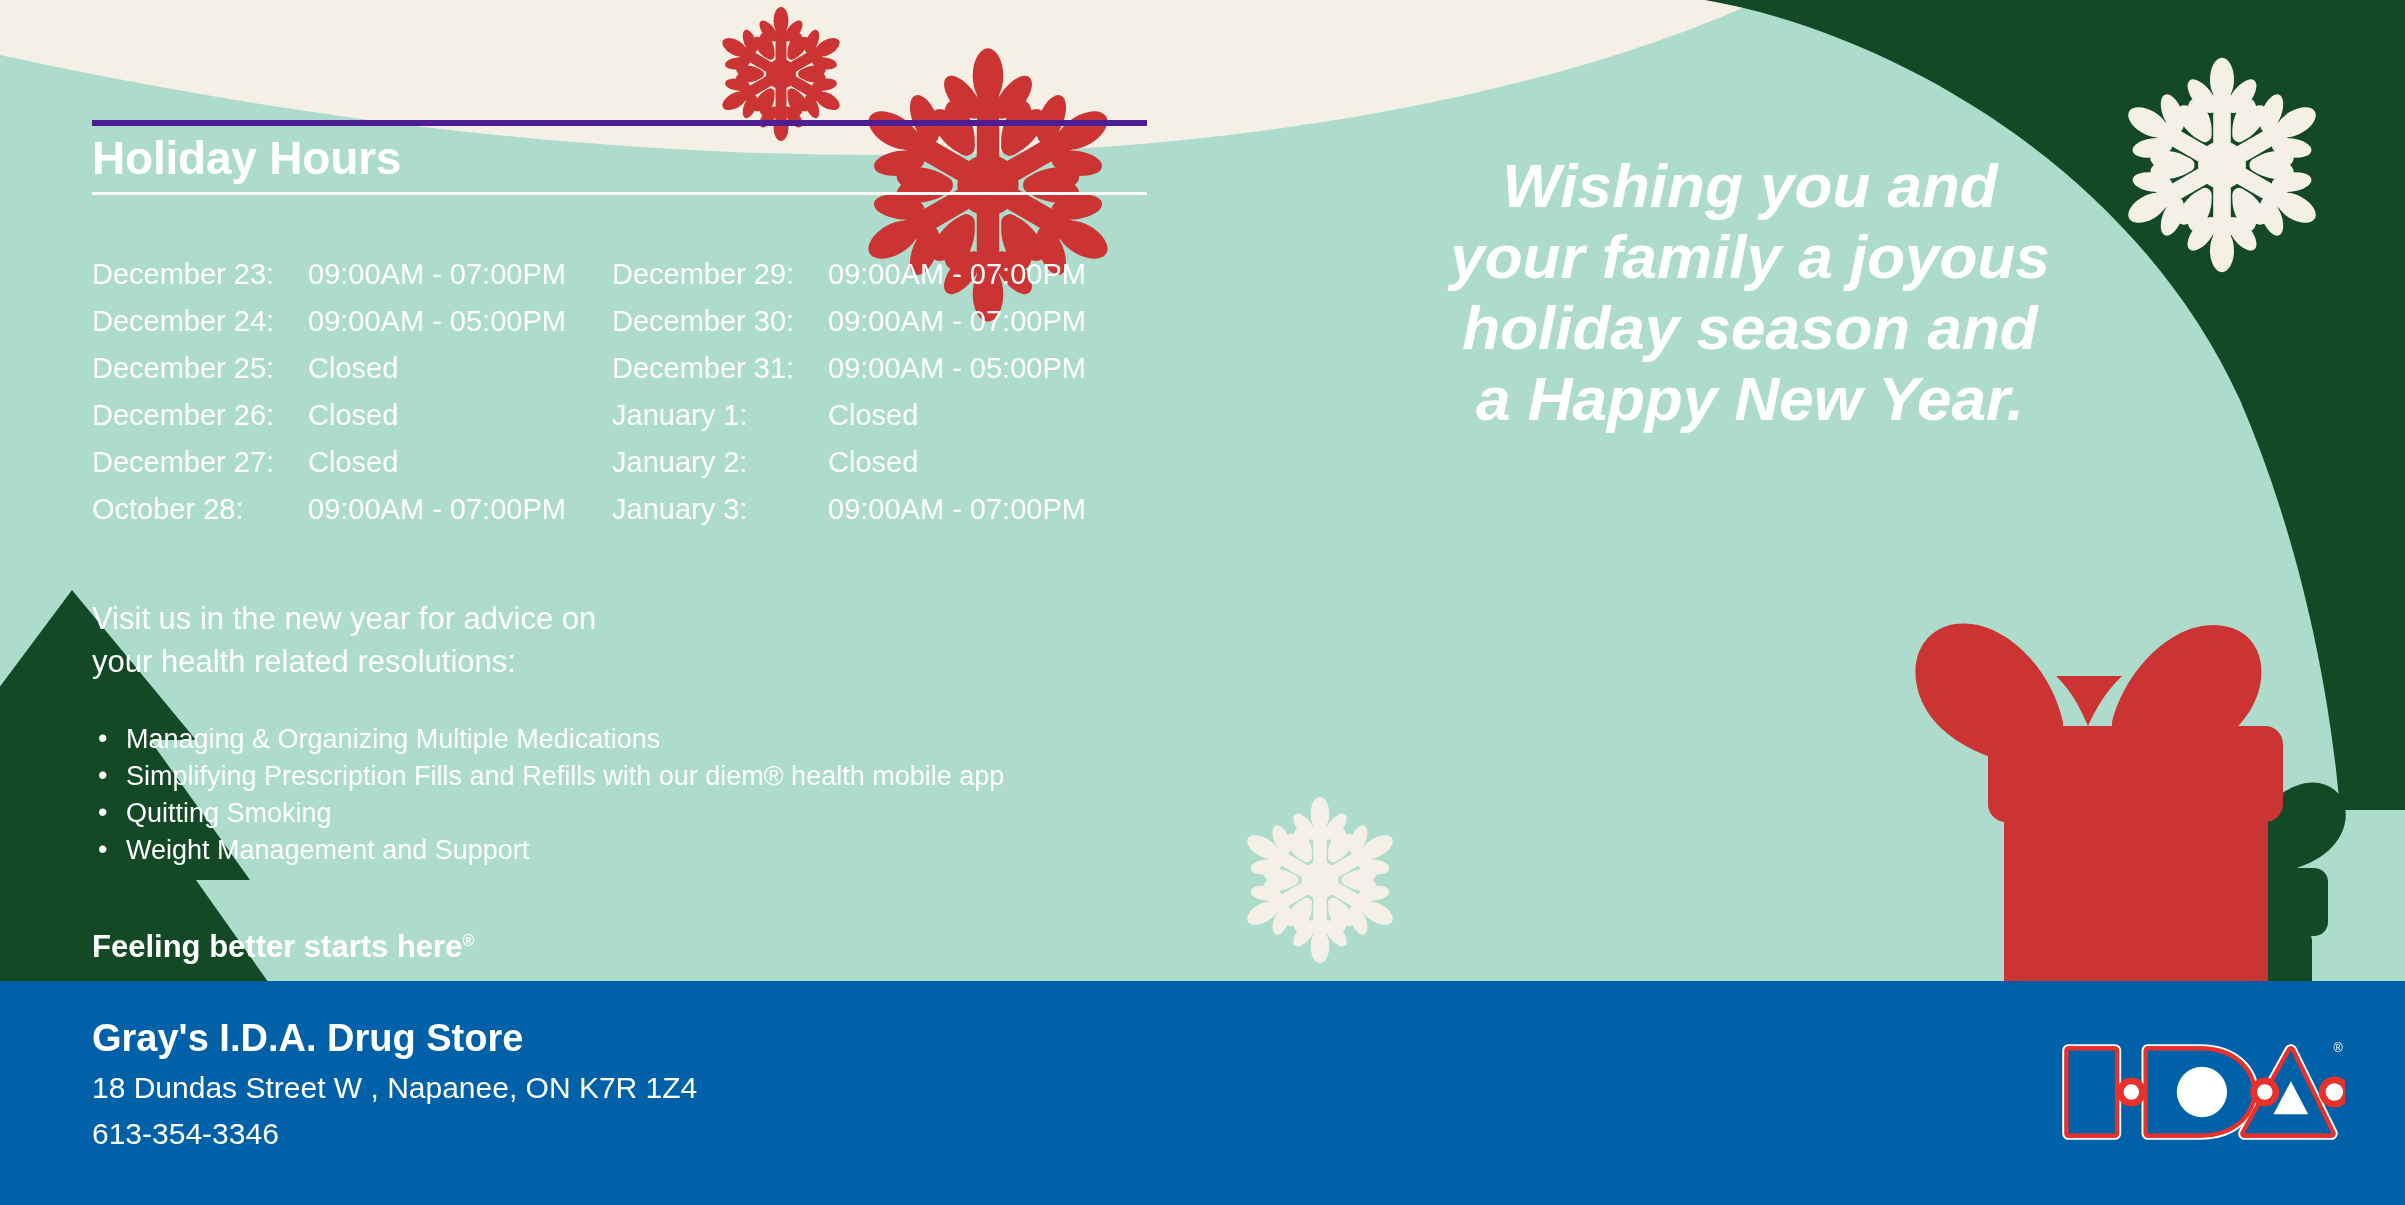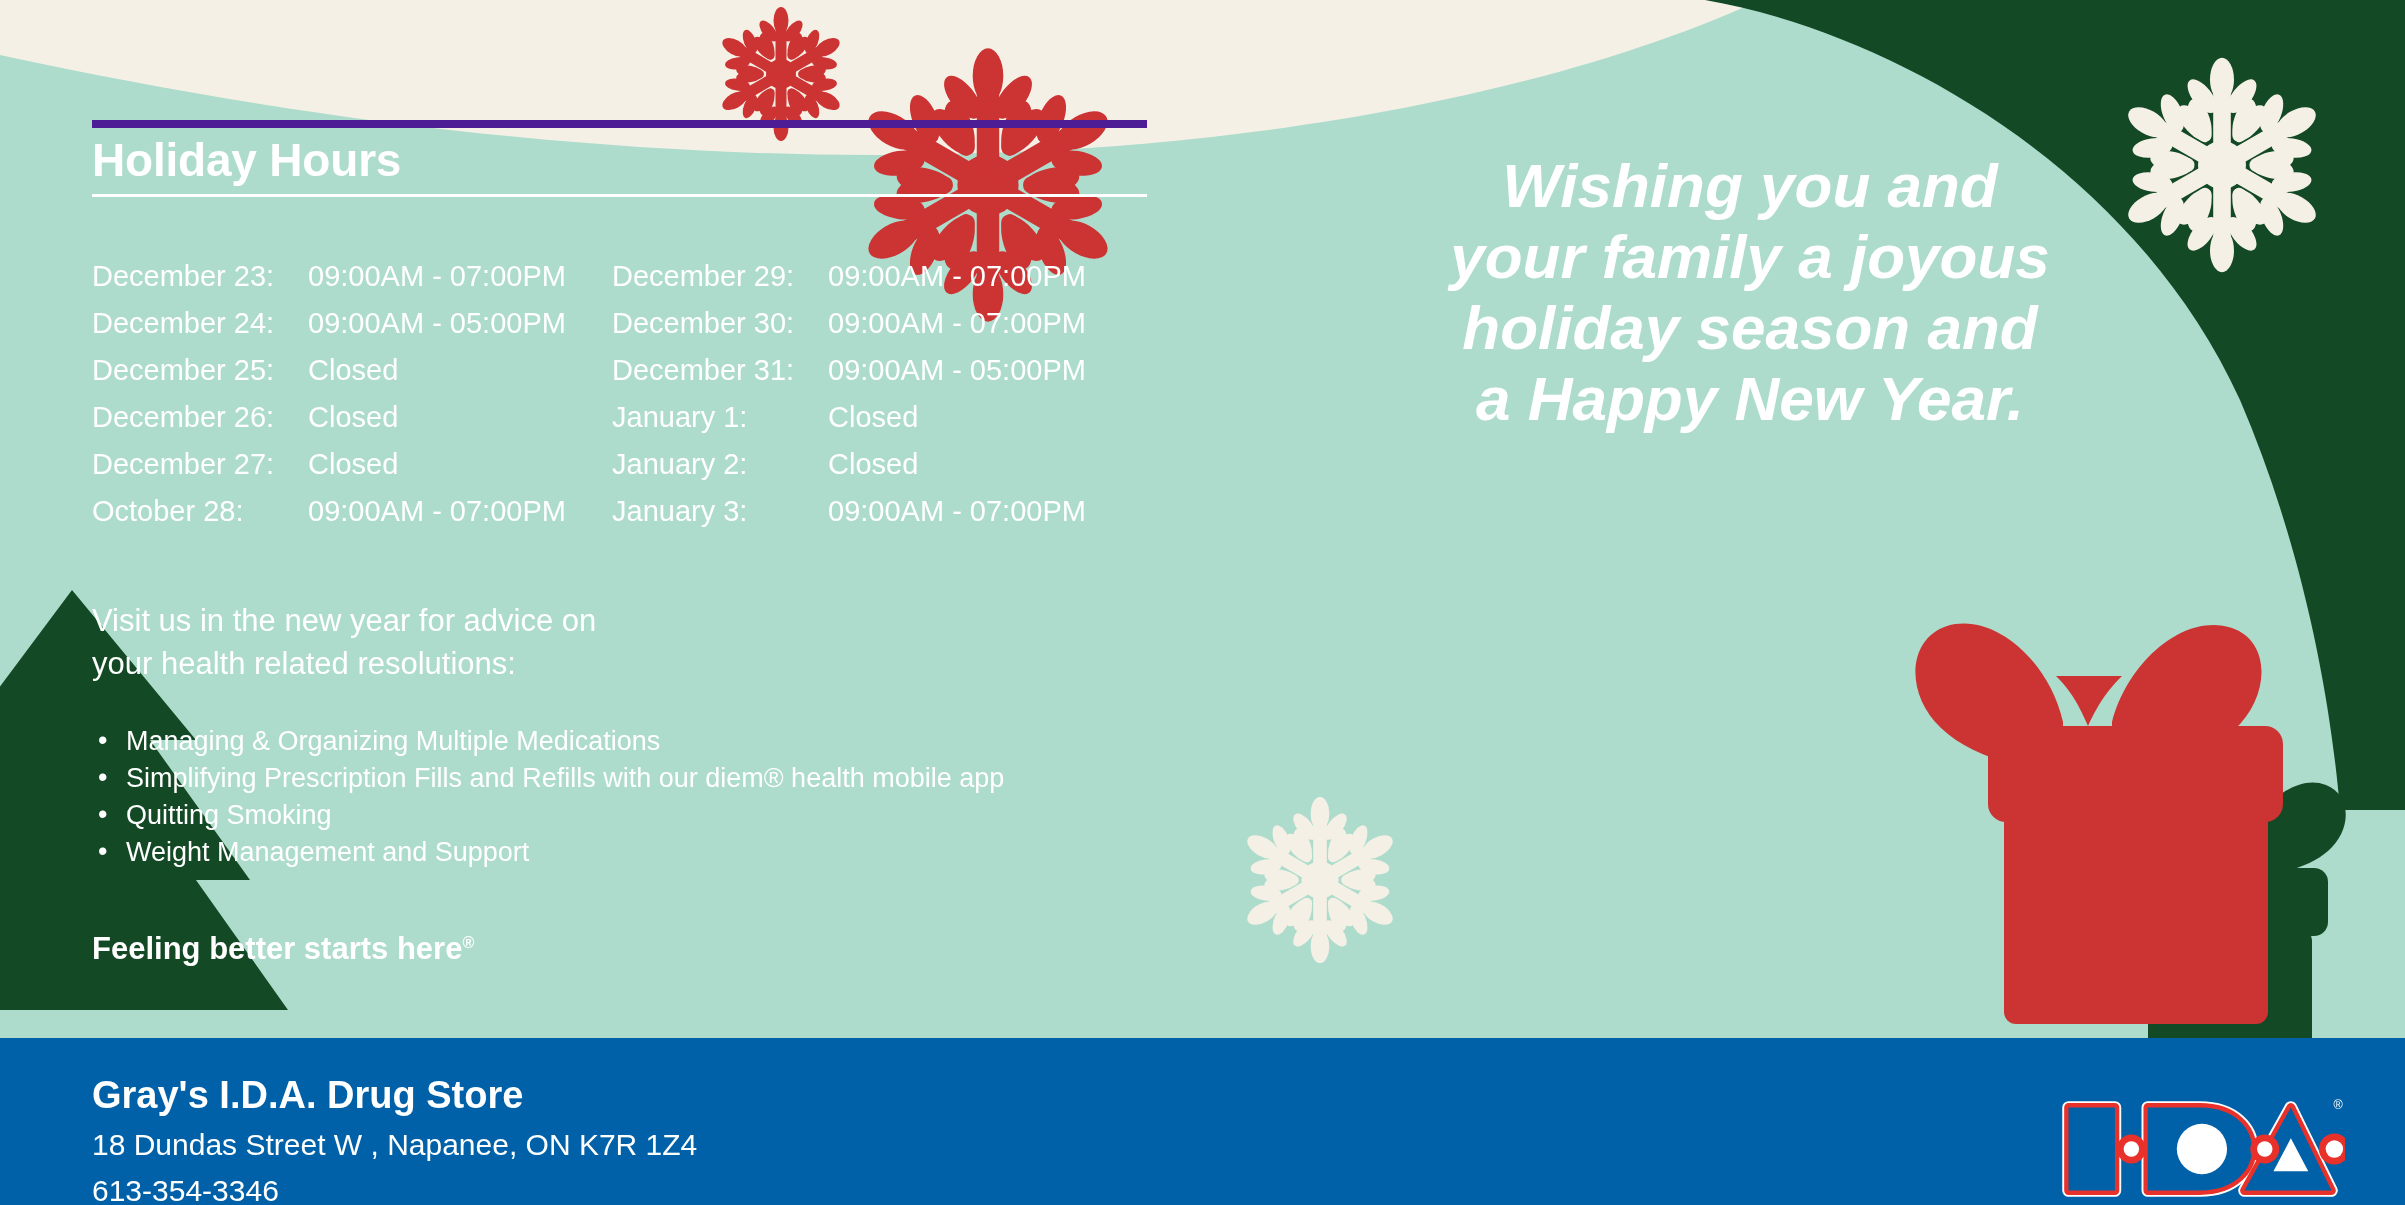--- a/index.html
+++ b/index.html
@@ -35,21 +35,21 @@
     width: 1120px;
     z-index: 20;
   }
 
   .hours-title {
     font-size: 46px;
     font-weight: bold;
     color: #ffffff;
     letter-spacing: -0.2px;
     padding: 8px 0 10px 0;
-    border-top: 8px solid #4c1d95;
+    border-top: 6px solid #4c1d95;
     border-bottom: 3px solid #ffffff;
     width: 1055px;
     line-height: 1.05;
   }
 
   .hours-grid {
     margin-top: 56px;
     display: grid;
     grid-template-columns: 520px 520px;
     column-gap: 0px;
@@ -125,21 +125,21 @@
     font-stretch: condensed;
   }
   .greeting .gl { display: block; }
 
   
   .footer {
     position: absolute;
     left: 0;
     bottom: 0;
     width: 2405px;
-    height: 167px;
+    height: 224px;
     background: #0061A8;
     z-index: 30;
   }
   .footer-info {
     position: absolute;
     left: 92px;
     top: 30px;
     color: #ffffff;
   }
   .store-name {

